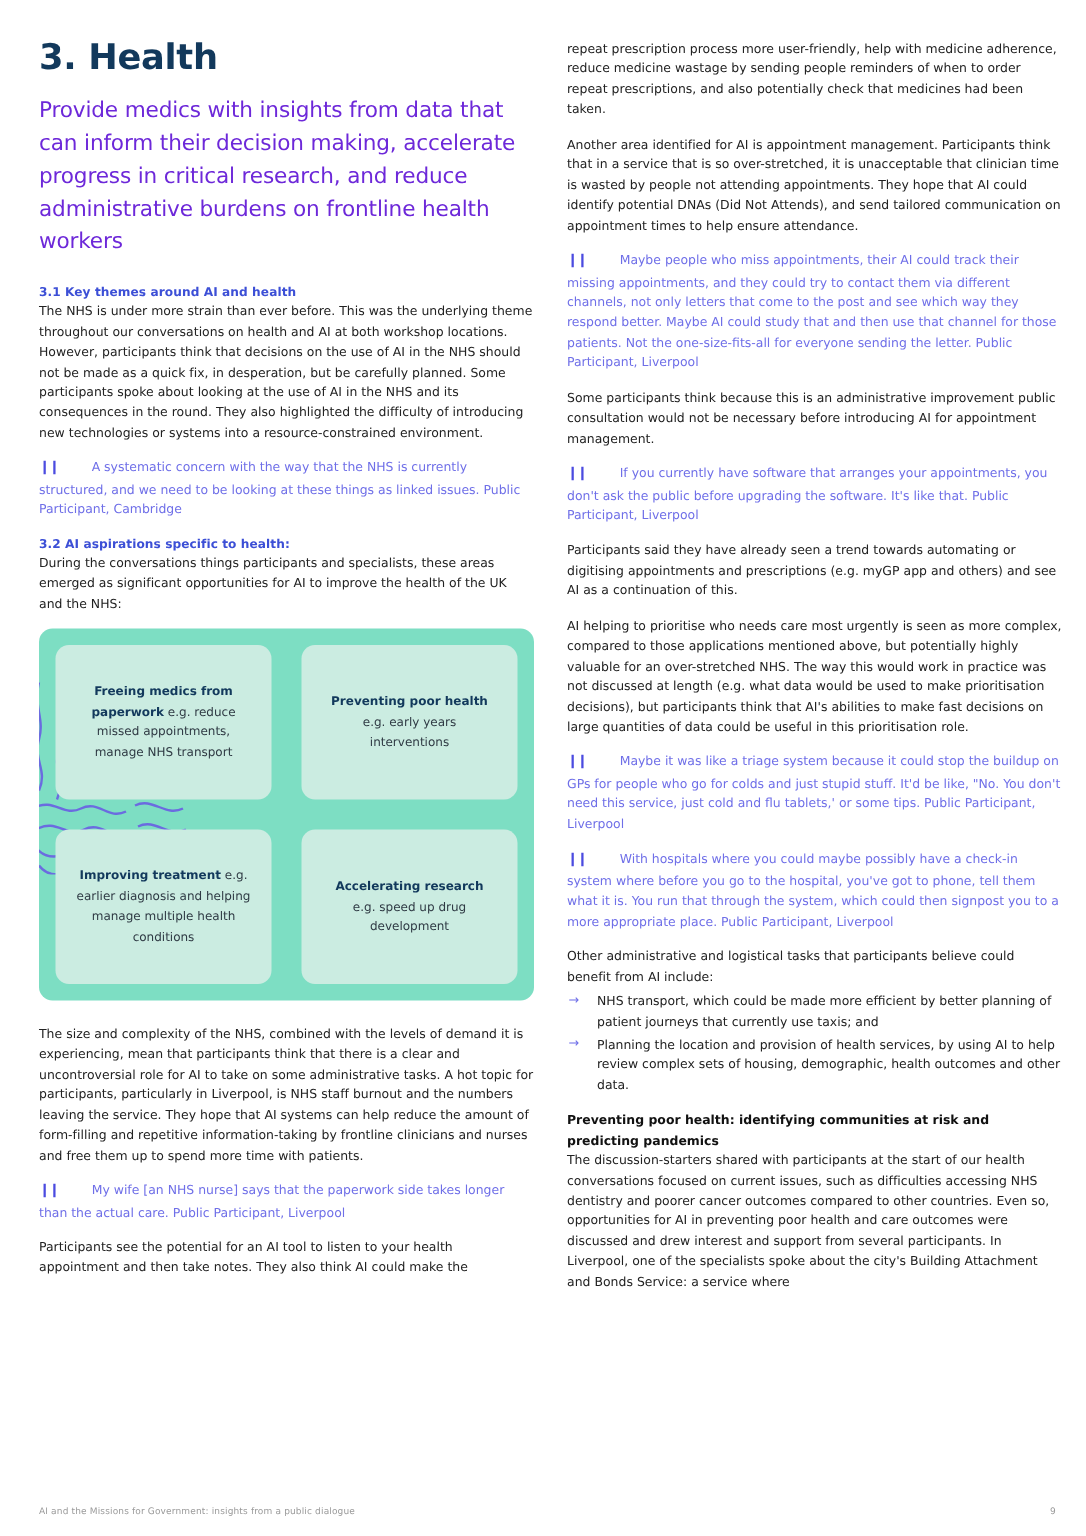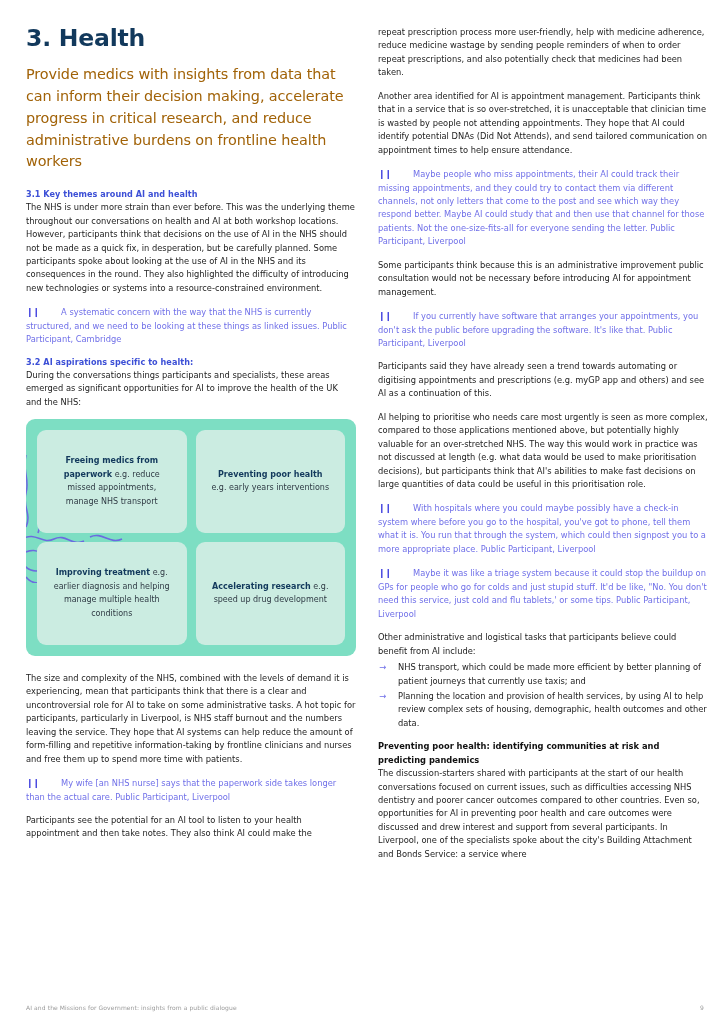--- a/index.html
+++ b/index.html
@@ -37,21 +37,21 @@
     font-size: 23.5px;
     font-weight: bold;
     color: #12395c;
     letter-spacing: -0.2px;
     margin: 0 0 12px 0;
     line-height: 1.1;
   }
   .chapter-sub {
     font-size: 14.4px;
     font-weight: normal;
-    color: #a16207;
+    color: #6d28d9;
     line-height: 1.52;
     margin: 0 0 16px 0;
     letter-spacing: -0.1px;
   }
   .section-head {
     font-size: 8.1px;
     font-weight: bold;
     color: #3c4fd6;
     margin: 0 0 1px 0;
     line-height: 1.35;
@@ -125,21 +125,21 @@
     left: -6px;
     top: 34px;
     width: 120px;
     height: 130px;
     pointer-events: none;
   }
   .panel-grid {
     position: relative;
     display: grid;
     grid-template-columns: 1fr 1fr;
-    gap: 9px;
+    gap: 20px;
     z-index: 2;
   }
   .card {
     background: #cbece1;
     border-radius: 9px;
     min-height: 103px;
     display: flex;
     align-items: center;
     justify-content: center;
     padding: 10px 14px;
@@ -247,25 +247,25 @@
       <p class="body">Some participants think because this is an administrative improvement public consultation would not be necessary before introducing AI for appointment management.</p>
 
       <div class="quote">
         <span class="qmark">❙❙</span><span>If you currently have software that arranges your appointments, you don't ask the public before upgrading the software. It's like that. Public Participant, Liverpool</span>
       </div>
 
       <p class="body">Participants said they have already seen a trend towards automating or digitising appointments and prescriptions (e.g. myGP app and others) and see AI as a continuation of this.</p>
       <p class="body">AI helping to prioritise who needs care most urgently is seen as more complex, compared to those applications mentioned above, but potentially highly valuable for an over-stretched NHS. The way this would work in practice was not discussed at length (e.g. what data would be used to make prioritisation decisions), but participants think that AI's abilities to make fast decisions on large quantities of data could be useful in this prioritisation role.</p>
 
       <div class="quote">
+        <span class="qmark">❙❙</span><span>Maybe it was like a triage system because it could stop the buildup on GPs for people who go for colds and just stupid stuff. It'd be like, "No. You don't need this service, just cold and flu tablets,' or some tips. Public Participant, Liverpool</span>
+      </div>
+
+      <div class="quote">
         <span class="qmark">❙❙</span><span>With hospitals where you could maybe possibly have a check-in system where before you go to the hospital, you've got to phone, tell them what it is. You run that through the system, which could then signpost you to a more appropriate place. Public Participant, Liverpool</span>
-      </div>
-
-      <div class="quote">
-        <span class="qmark">❙❙</span><span>Maybe it was like a triage system because it could stop the buildup on GPs for people who go for colds and just stupid stuff. It'd be like, "No. You don't need this service, just cold and flu tablets,' or some tips. Public Participant, Liverpool</span>
       </div>
 
       <p class="body" style="margin-bottom:3px">Other administrative and logistical tasks that participants believe could benefit from AI include:</p>
 
       <ul class="arrow-list">
         <li>
           <span class="arrow">→</span>
           <span>NHS transport, which could be made more efficient by better planning of patient journeys that currently use taxis; and</span>
         </li>
         <li>

